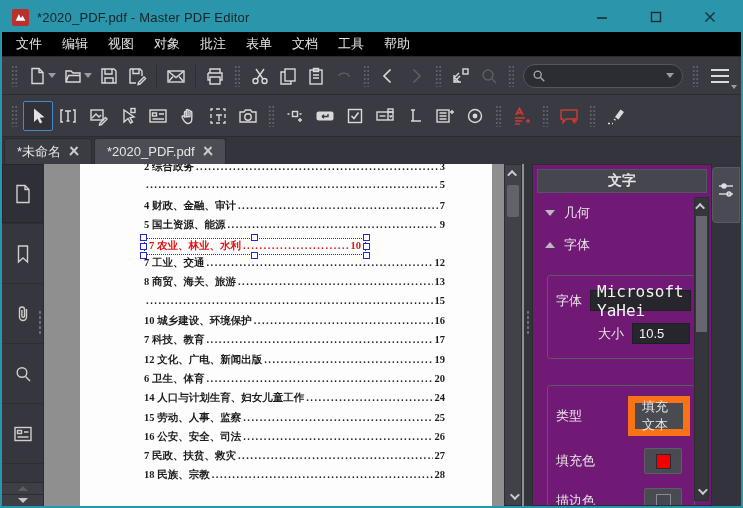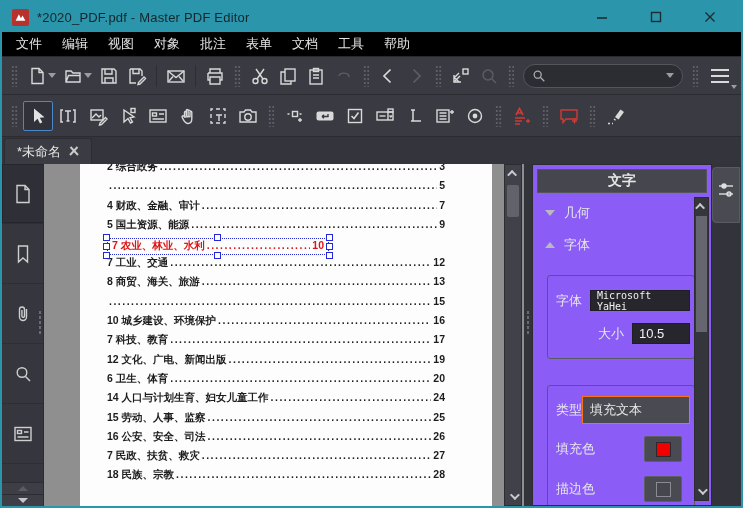--- a/index.html
+++ b/index.html
@@ -53,21 +53,21 @@
   .side-btn.active { background:#2f2f37; box-shadow:inset 0 0 0 1px #26262c; }
   .side-scroll { position:absolute; bottom:0; left:0; width:42px; }
   .side-arrow { width:42px; height:12px; background:#3e3e46; border-top:1px solid #2c2c32; display:flex; align-items:center; justify-content:center; }
   .tri-up { width:0;height:0;border-left:5px solid transparent;border-right:5px solid transparent;border-bottom:5px solid #8a8a92; opacity:.4;}
   .tri-down { width:0;height:0;border-left:5px solid transparent;border-right:5px solid transparent;border-top:5px solid #c5c5cb; }
   .side-handle { position:absolute; right:1px; top:146px; width:4px; height:26px; background-image:radial-gradient(#6a6a72 1px, transparent 1.1px); background-size:4px 5px; }
 
   
   .docarea { width:480px; background:#8f8f8f; position:relative; overflow:hidden; flex:0 0 auto; }
   .page { position:absolute; left:36px; top:-10px; width:412px; height:500px; background:#fdfdfd; }
-  .toc { padding:6px 47px 0 27px; font-family:Liberation Sans, sans-serif; font-weight:bold; font-size:10.5px; color:#1c1c1c; }
+  .toc { padding:6px 47px 0 27px; font-family:Liberation Serif, serif; font-weight:bold; font-size:10.5px; color:#1c1c1c;margin-left:37px; }
   .toc-row { display:flex; align-items:baseline; height:19.3px; white-space:nowrap; }
   .toc-leader { flex:1; overflow:hidden; letter-spacing:1.5px; margin:0 2px; }
   .toc-page { flex:0 0 auto; }
   .toc-row.selected { color:#e01212; width:222px; position:relative; border:1px dotted #2228d8; padding:0 4px; height:17px; align-self:flex-start; margin:1px 0; }
   .handle { position:absolute; width:7px; height:7px; background:#fff; border:1.5px solid #2228d8; }
   .h-nw{left:-5px;top:-5px;} .h-n{left:50%;margin-left:-4px;top:-5px;} .h-ne{right:-5px;top:-5px;}
   .h-w{left:-5px;top:50%;margin-top:-4px;} .h-e{right:-5px;top:50%;margin-top:-4px;}
   .h-sw{left:-5px;bottom:-5px;} .h-s{left:50%;margin-left:-4px;bottom:-5px;} .h-se{right:-5px;bottom:-5px;}
 
   
@@ -76,32 +76,32 @@
   .chev { width:7px; height:7px; border-left:2px solid #c9c9cf; border-top:2px solid #c9c9cf; }
   .chev.up { transform:rotate(45deg) translateY(2px); }
   .chev.down { transform:rotate(225deg) translateY(2px); }
   .doc-thumb { position:absolute; left:2px; top:20px; width:12px; height:32px; background:#62626b; border-radius:2px; }
 
   
   .splitter { width:8px; background:#33333b; position:relative; flex:0 0 auto; }
   .split-handle { position:absolute; left:2px; top:146px; width:4px; height:26px; background-image:radial-gradient(#6a6a72 1px, transparent 1.1px); background-size:4px 5px; }
 
   
-  .rightpanel { width:180px; background:#8b5cf6; border:1px solid #2b2b31; position:relative; overflow:hidden; flex:0 0 auto; color:#e6e6e6; font-size:13px; }
+  .rightpanel { width:180px; background:#701a75; border:1px solid #2b2b31; position:relative; overflow:hidden; flex:0 0 auto; color:#e6e6e6; font-size:13px; }
   .panel-header { margin:4px; height:24px; background:#46464e; border:1px solid #55555d; display:flex; align-items:center; justify-content:center; font-weight:bold; font-size:14px; }
   .section-row { display:flex; align-items:center; gap:9px; padding:7px 0 7px 12px; }
   .sec-tri-down { width:0;height:0;border-left:5px solid transparent;border-right:5px solid transparent;border-top:6px solid #b9b9bf; }
   .sec-tri-up { width:0;height:0;border-left:5px solid transparent;border-right:5px solid transparent;border-bottom:6px solid #b9b9bf; }
   .groupbox { border:1px solid #5a5a62; border-radius:3px; margin:6px 16px 0 14px; padding:8px 4px 10px 8px; }
   .prow { display:flex; align-items:center; margin:6px 0 12px 0; }
   .plabel { flex:0 0 auto; }
   .pinput { background:#26262c; border:1px solid #1e1e24; color:#f2f2f2; height:21px; display:flex; align-items:center; padding:0 6px; }
-  .font-input { font-family:"DejaVu Sans Mono", monospace; font-size:10px; margin-left:8px; flex:1; }
+  .font-input { font-family:"DejaVu Sans Mono", monospace; font-size:16px; margin-left:8px; flex:1; }
   .size-input { width:58px; margin-left:8px; font-size:13px; }
-  .type-drop { margin-left:auto; width:108px; height:22px; background:#4a4a52; border:1px solid #f97316; display:flex; align-items:center; padding:13px 7px; font-size:13px; }
+  .type-drop { margin-left:auto; width:62px; height:22px; background:#4a4a52; border:7px solid #f97316; display:flex; align-items:center; padding:13px 7px; font-size:13px; }
   .color-btn { margin-left:auto; margin-right:8px; width:38px; height:26px; background:#4a4a52; border:1px solid #5e5e66; border-radius:2px; display:flex; align-items:center; justify-content:center; }
   .swatch { width:15px; height:15px; border:1px solid #2a2a30; }
 
   
   .panel-scroll { position:absolute; right:2px; top:32px; bottom:4px; width:15px; background:#35353c; border:1px solid #2c2c32; }
   .panel-thumb { position:absolute; left:1px; top:18px; width:11px; height:116px; background:#666670; }
 
   
   .rightstrip { flex:1; background:#33333b; position:relative; }
   .strip-tab { position:absolute; left:0; top:3px; width:28px; height:56px; background:#4a4a52; border:1px solid #5a5a62; border-radius:4px 0 0 4px; display:flex; align-items:flex-start; justify-content:center; padding-top:12px; }
@@ -385,20 +385,28 @@
 
   <div class="tabbar">
     <div class="tab">
       <span>*未命名</span>
       <span class="tab-close">
         <svg width="10" height="10" viewBox="0 0 10 10">
             <path d="M1.5 1 L9 9 M8.5 1 L1 9"></path>
           </svg>
       </span>
     </div>
+    <div class="tab active">
+      <span>*2020_PDF.pdf</span>
+      <span class="tab-close">
+        <svg width="10" height="10" viewBox="0 0 10 10">
+            <path d="M1.5 1 L9 9 M8.5 1 L1 9"></path>
+          </svg>
+      </span>
+    </div>
   </div>
 
   <div class="main">
 
     <div class="sidebar">
       <div class="side-btn active">
         <svg width="20" height="22" viewBox="0 0 20 22">
             <path d="M4 2.5 H12 L16 6.5 V19.5 H4 Z M12 2.5 V6.5 H16"></path>
           </svg>
       </div>

